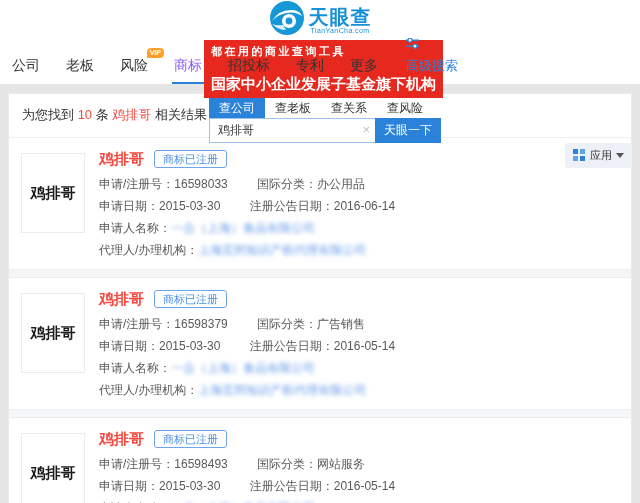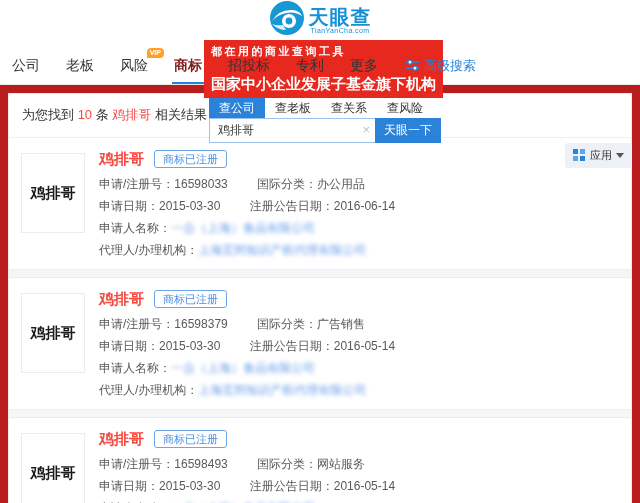--- a/index.html
+++ b/index.html
@@ -26,25 +26,25 @@
   .search-input { width: 100%; height: 25px; border: 1px solid #9dc3ec; border-right: none; padding: 0 20px 0 8px; font-size: 12px; color: #333; outline: none; font-family: inherit; }
   .clear-icon { position: absolute; right: 5px; top: 4px; color: #c0c0c0; font-size: 13px; cursor: pointer; line-height: 16px; }
   .search-btn { background: #2b82d9; color: #fff; font-size: 12px; border: none; padding: 0 9px; cursor: pointer; white-space: nowrap; font-family: inherit; }
   .header-right { margin-left: auto; display: flex; align-items: center; }
   .apps-btn { background: #edf1f7; border-radius: 3px; padding: 5px 8px; display: flex; align-items: center; font-size: 11px; color: #333; cursor: pointer; }
   .apps-btn .txt { margin: 0 4px 0 5px; }
   .caret { width: 0; height: 0; border-left: 4px solid transparent; border-right: 4px solid transparent; border-top: 5px solid #555; }
   
   .nav { display: flex; align-items: flex-end; padding: 0 10px; border-bottom: 1px solid #e8e8e8; height: 33px; background: #fff; }
   .nav-item { font-size: 14px; color: #333; margin-right: 22px; padding: 0 2px 9px; position: relative; cursor: pointer; white-space: nowrap; }
-  .nav-item.active { color: #7f1d1d; border-bottom: 2px solid #2b82d9; padding-bottom: 7px; font-weight: bold; }
+  .nav-item.active { color: #8b5cf6; border-bottom: 2px solid #2b82d9; padding-bottom: 7px; }
   .vip-badge { position: absolute; top: -9px; right: -14px; background: #ffa02b; color: #fff; font-size: 7px; font-weight: bold; padding: 1px 3px; border-radius: 4px 4px 4px 0; line-height: 8px; }
-  .advanced { color: #2b82d9; font-size: 13px; display: flex; align-items: center; gap: 5px; padding-bottom: 9px; cursor: pointer; margin-left: 4px; }
+  .advanced { color: #2b82d9; font-size: 13px; display: flex; gap: 5px; padding-bottom: 9px; cursor: pointer; margin-left: 4px; flex-direction: column; }
   
-  .main { background: #b91c1c; height: 418px; padding: 8px 8px 0; }
+  .main { background: #e5e5e5; height: 418px; padding: 8px 8px 0; }
   .container { background: #fff; border: 1px solid #ebebeb; }
   .summary { font-size: 13px; color: #333; padding: 12px 13px 13px; border-bottom: 1px solid #f0f0f0; }
   .summary .hl { color: #f5483f; }
   .card { display: flex; padding: 11px 12px 12px; background: #fff; }
   .sep { height: 9px; background: #f5f6f7; border-top: 1px solid #ededed; border-bottom: 1px solid #ededed; }
   .tm-img { width: 64px; height: 80px; border: 1px solid #ececec; display: flex; align-items: center; justify-content: center; font-size: 15px; font-weight: bold; color: #1a1a1a; flex: none; margin-top: 4px; cursor: pointer; }
   .tm-body { margin-left: 14px; padding-top: 0; }
   .tm-title-row { display: flex; align-items: center; height: 20px; }
   .tm-title { color: #f5483f; font-size: 15px; font-weight: bold; cursor: pointer; text-decoration: none; }
   .tm-badge { margin-left: 10px; border: 1px solid #6ea4e8; color: #4a90e2; font-size: 11px; padding: 2px 8px; border-radius: 3px; line-height: 12px; }

